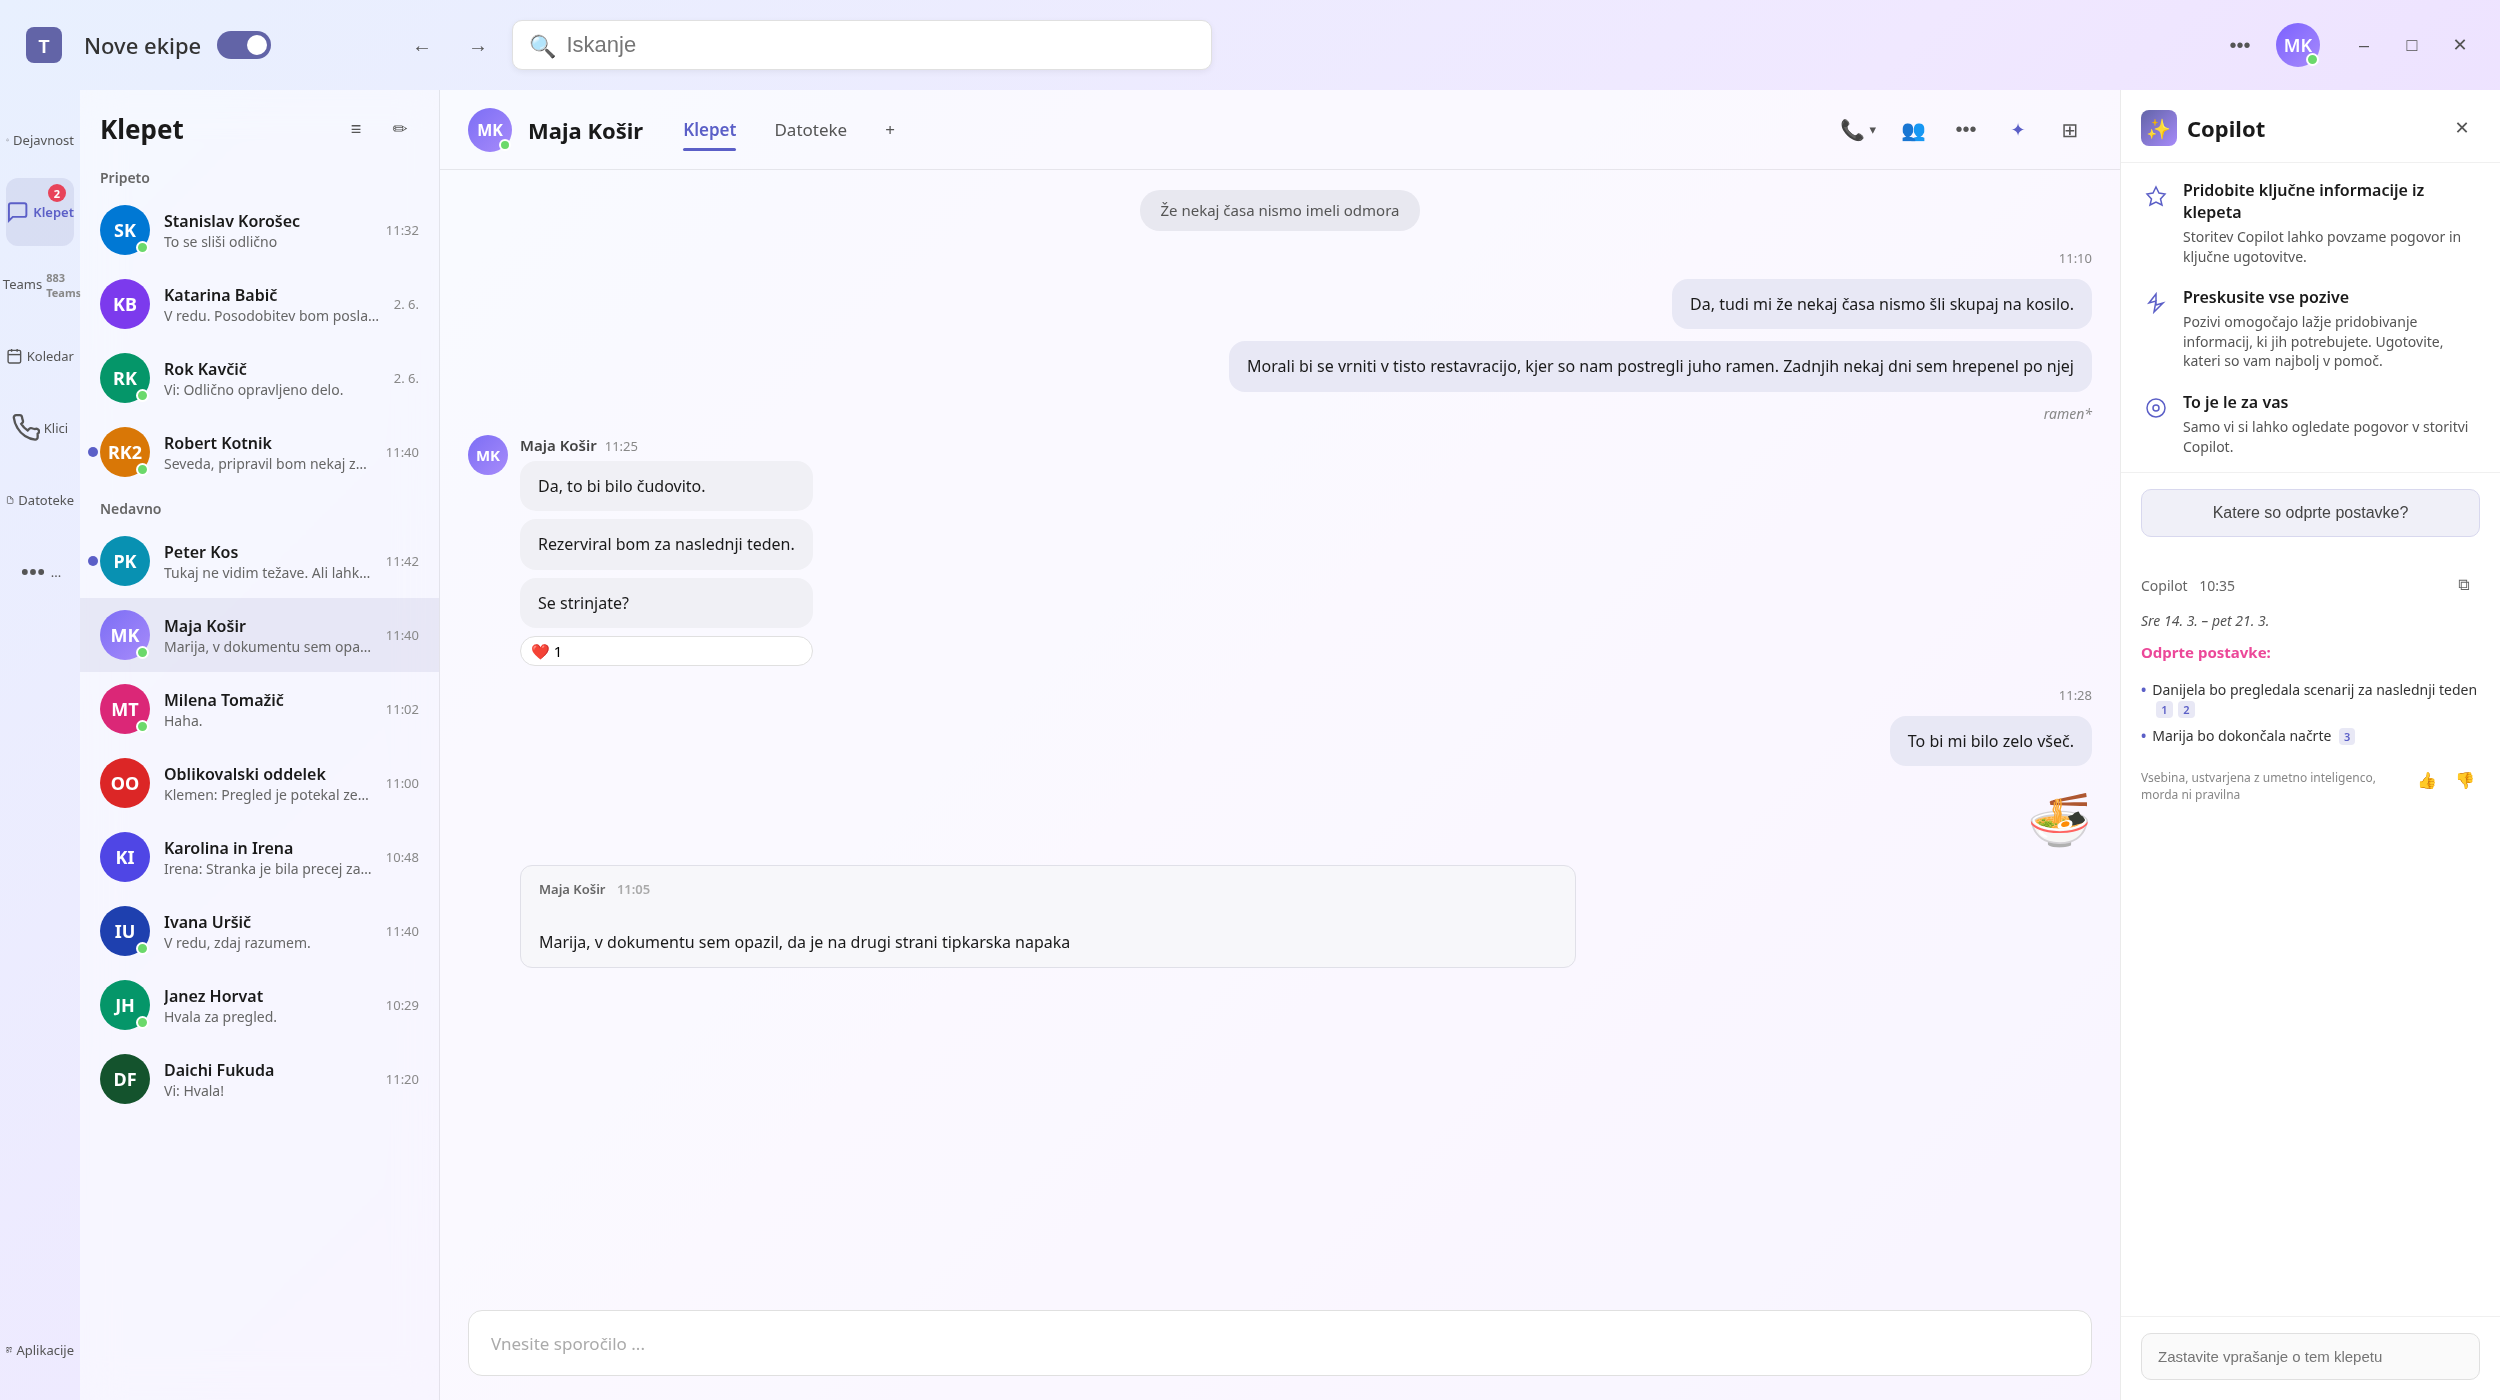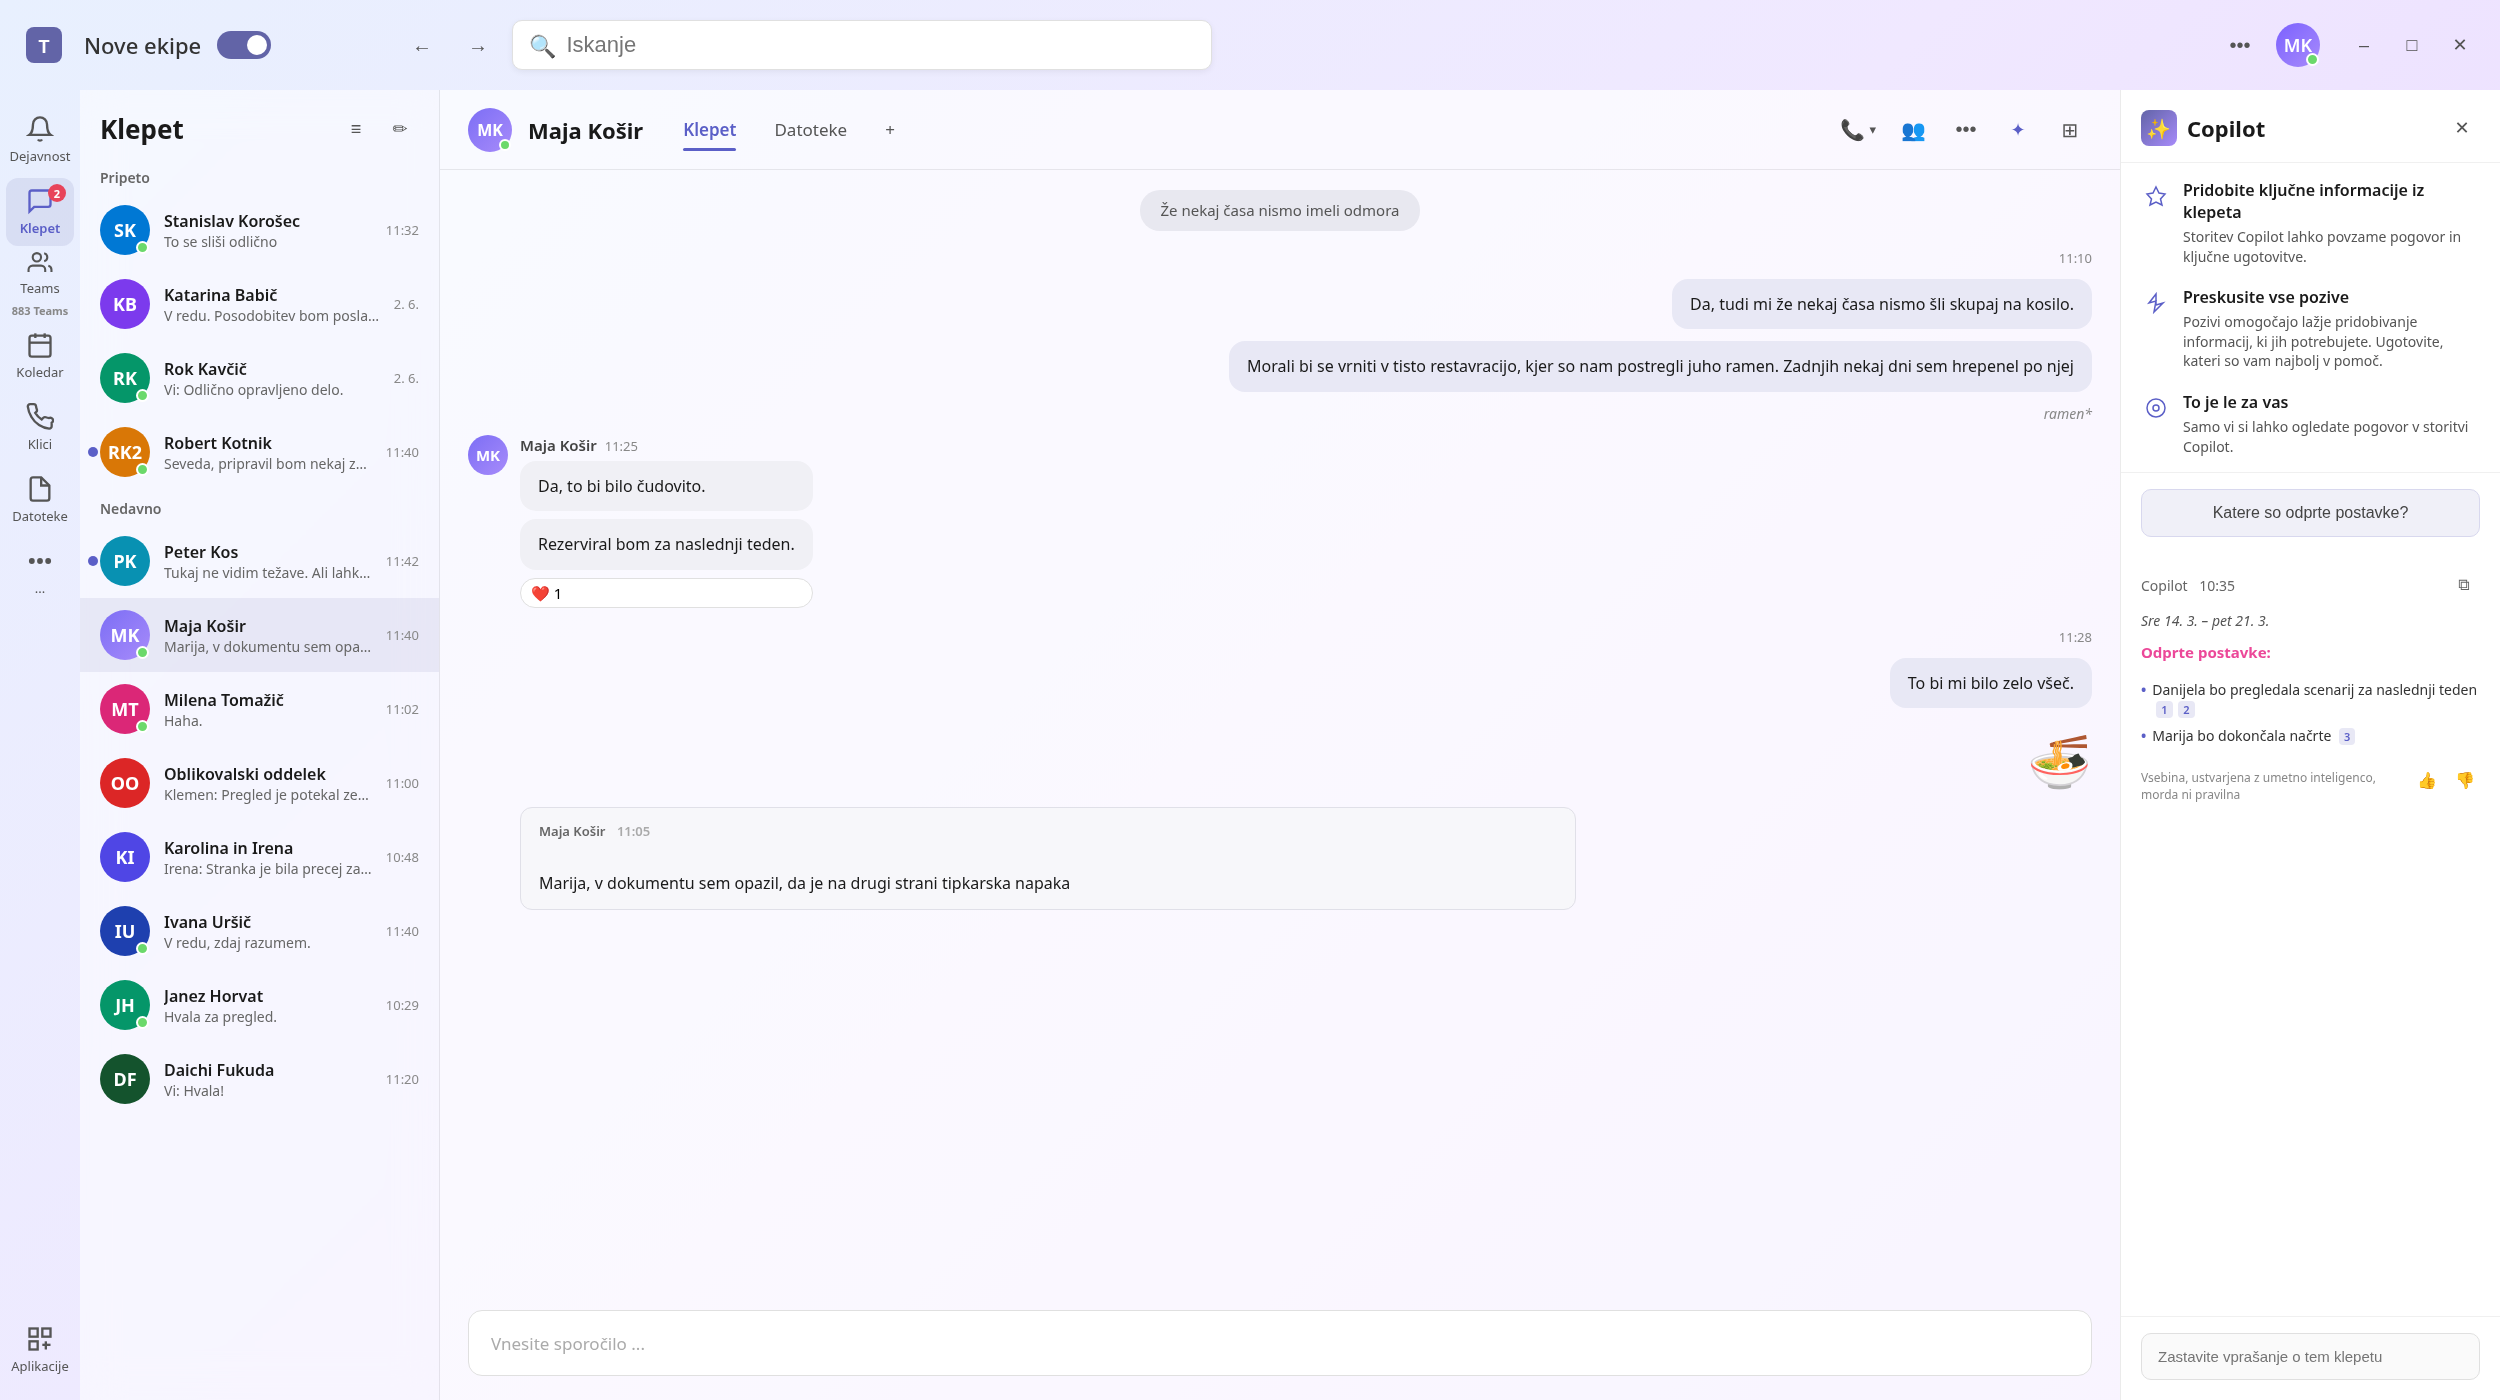--- a/index.html
+++ b/index.html
@@ -177,21 +177,21 @@
       align-items: center;
       padding: 16px 0;
       gap: 4px;
       flex-shrink: 0;
     }
     .sidebar-icon-item {
       width: 68px;
       height: 68px;
       border-radius: 12px;
       display: flex;
-      flex-direction: column;
+      flex-direction: row;
       align-items: center;
       justify-content: center;
       cursor: pointer;
       position: relative;
       gap: 4px;
     }
     .sidebar-icon-item.active { background: rgba(98,100,167,0.12); }
     .sidebar-icon-item svg { width: 28px; height: 28px; }
     .sidebar-icon-label {
       font-size: 13px;
@@ -1073,20 +1073,21 @@
 
       <div class="msg-row">
         <div class="msg-avatar color-mk" style="background:linear-gradient(135deg,#7c6ef5,#a78bfa);">MK</div>
         <div class="msg-content">
           <div class="msg-sender-time">
             <span class="msg-sender-name">Maja Košir</span>
             <span class="msg-ts">11:25</span>
           </div>
           <div class="msg-bubble">Da, to bi bilo čudovito.</div>
           <div class="msg-bubble" style="margin-top:4px;">Rezerviral bom za naslednji teden.</div>
+          <div class="msg-bubble" style="margin-top:4px;">Se strinjate?</div>
           <div class="msg-reaction">
             <span>❤️</span>
             <span>1</span>
           </div>
         </div>
       </div>
 
       <div style="text-align:right;font-size:13px;color:#888;margin-top:8px;">11:28</div>
       <div class="msg-row sent">
         <div class="msg-content">

